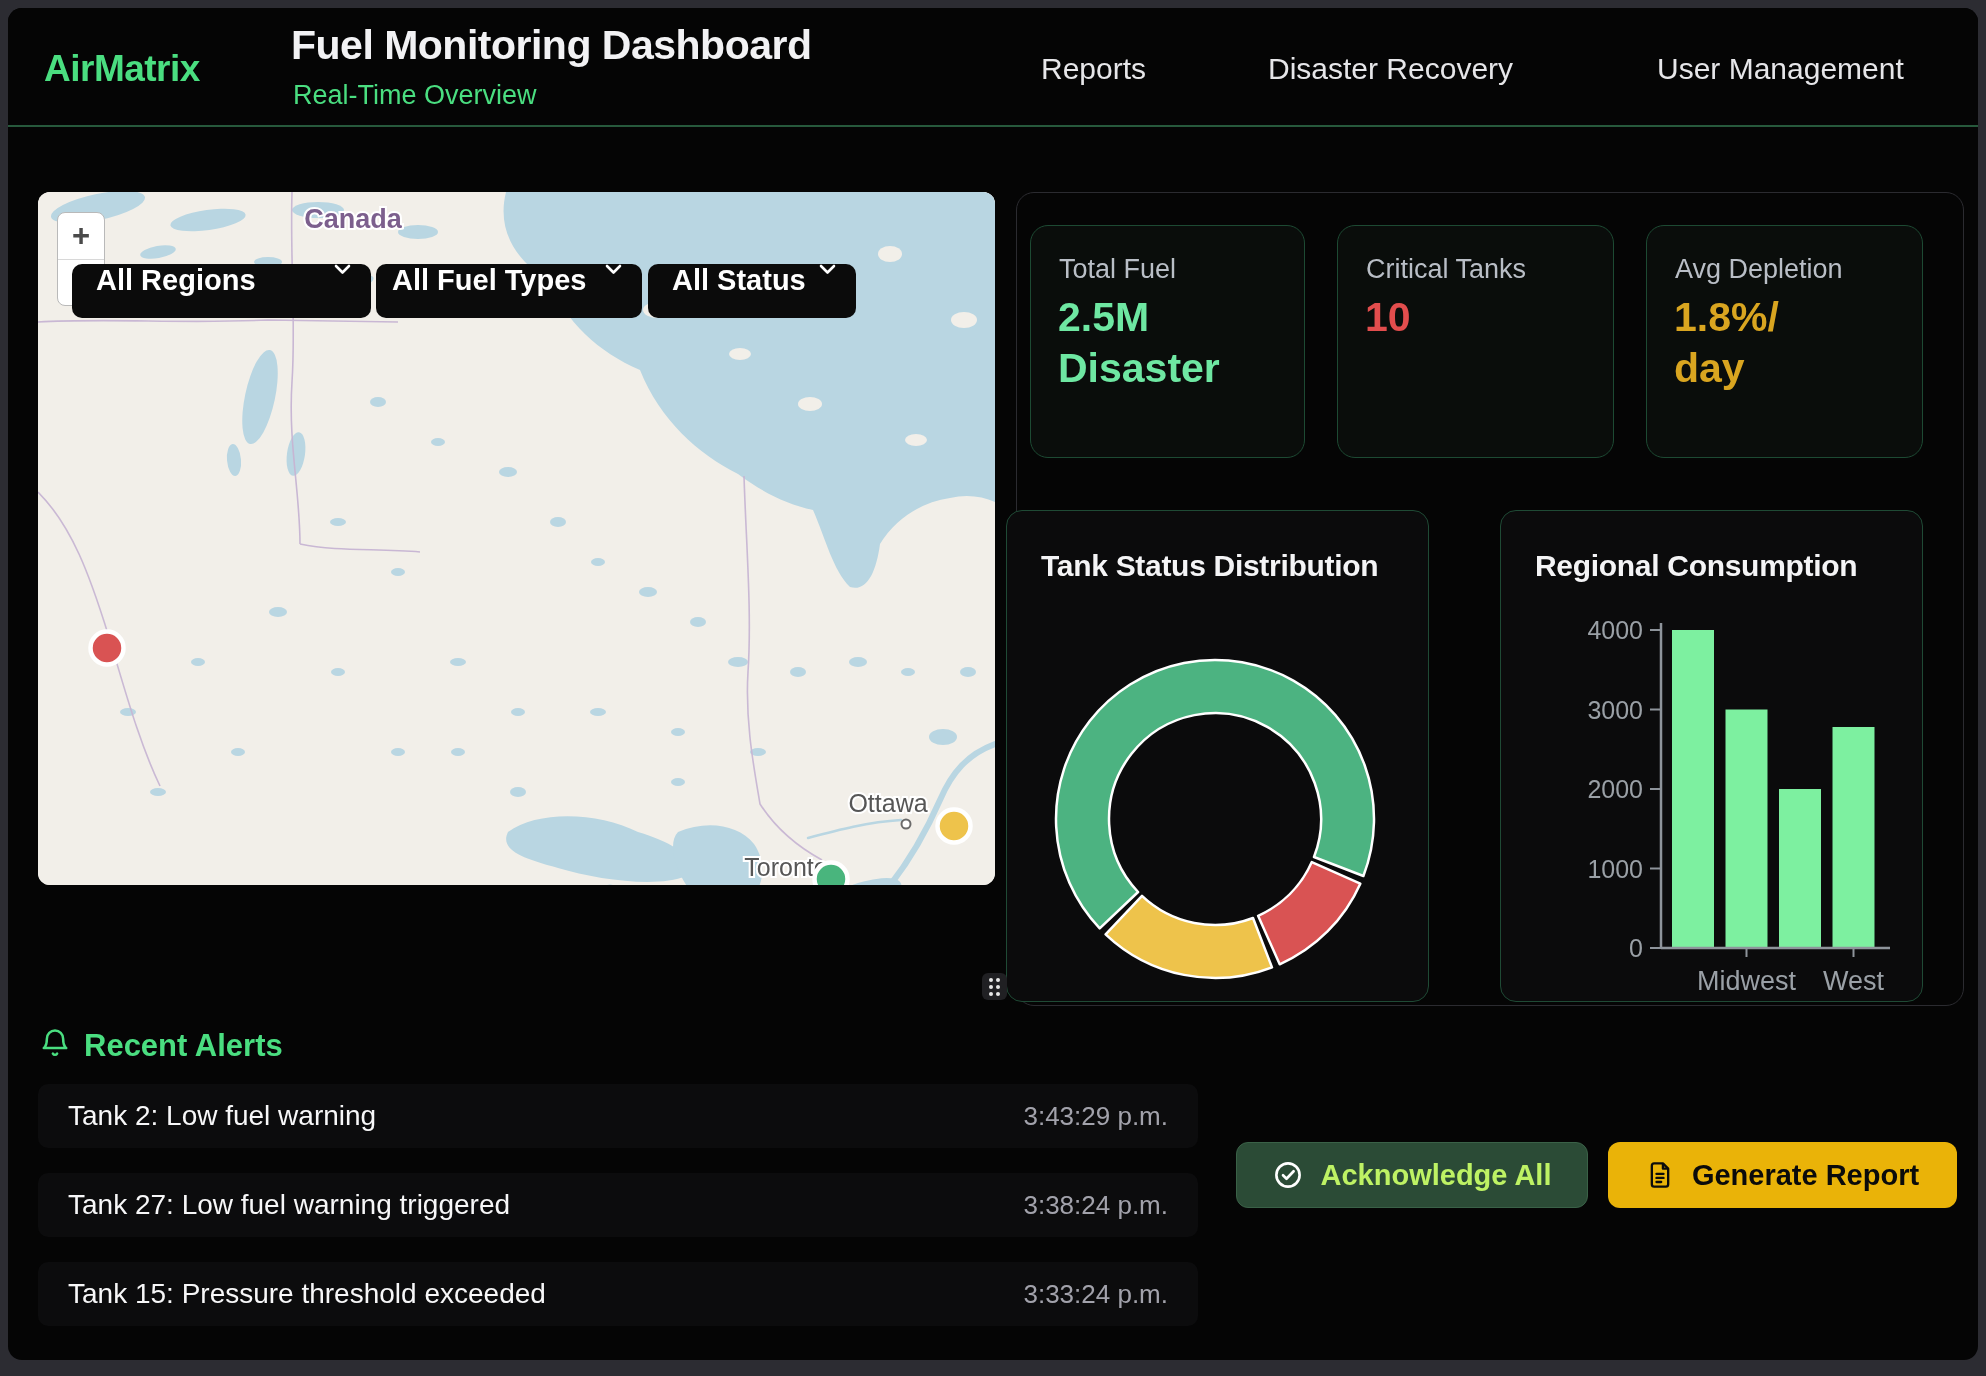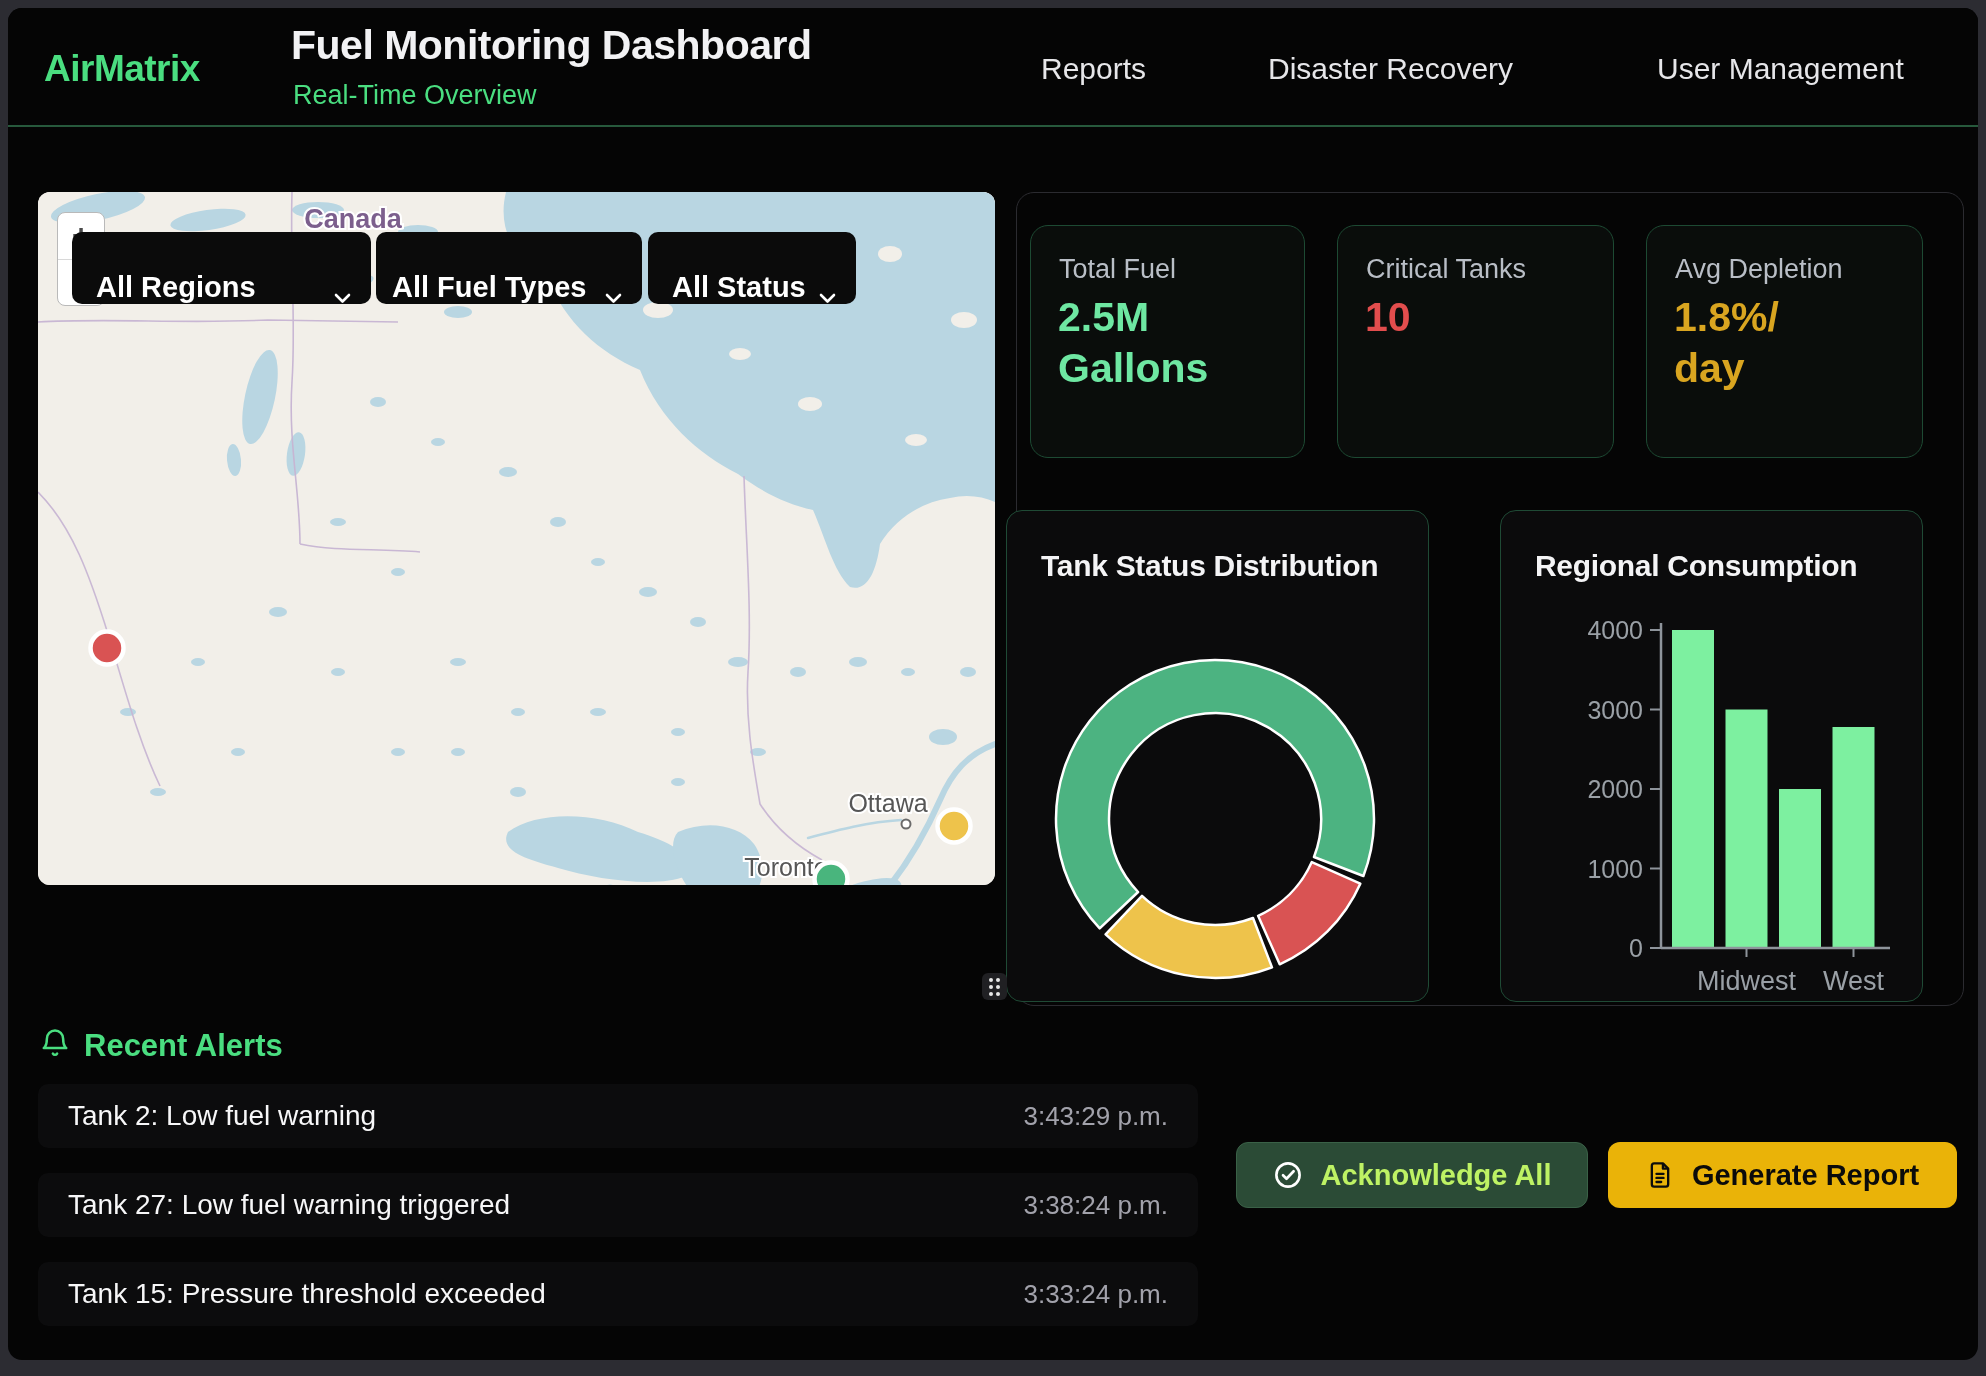--- a/index.html
+++ b/index.html
@@ -18,21 +18,21 @@
   .page-subtitle{position:absolute;left:285px;top:72px;font-size:27px;font-weight:500;color:#4ade80;}
   .nav-item{position:absolute;top:44px;font-size:30px;color:#e6e6e9;cursor:pointer;}
   
   .map{position:absolute;left:38px;top:192px;width:957px;height:693px;border-radius:12px;overflow:hidden;background:#f2efe9;}
   .map svg{display:block;}
   .maplabel{paint-order:stroke;stroke:#ffffff;stroke-width:4px;fill:#565656;font-weight:500;}
   .countrylabel{paint-order:stroke;stroke:#ffffff;stroke-width:4px;fill:#7c5f8d;font-weight:600;}
   .zoom-ctl{position:absolute;left:57px;top:212px;width:46px;height:92px;background:#ffffff;border:1px solid #b9b9b9;border-radius:8px;z-index:2;display:flex;flex-direction:column;}
   .zoom-btn{flex:1;display:flex;align-items:center;justify-content:center;font-size:31px;font-weight:700;color:#4a4a4a;cursor:pointer;}
   .zoom-btn:first-child{border-bottom:1px solid #d8d8d8;}
-  .filter{position:absolute;top:232px;height:72px;background:#0b0b0b;border-radius:10px;z-index:3;display:flex;align-items:flex-end;justify-content:space-between;padding:0 20px 0 24px;box-sizing:border-box;cursor:pointer;}
+  .filter{position:absolute;top:264px;height:54px;background:#0b0b0b;border-radius:10px;z-index:3;display:flex;align-items:flex-start;justify-content:space-between;padding:0 20px 0 24px;box-sizing:border-box;cursor:pointer;}
   .filter .fval{color:#ffffff;font-size:29px;font-weight:600;white-space:nowrap;}
   .drag-handle{position:absolute;left:982px;top:973px;width:25px;height:27px;background:#202023;border-radius:6px;z-index:4;display:grid;grid-template-columns:4px 4px;grid-template-rows:4px 4px 4px;gap:3px;justify-content:center;align-content:center;cursor:grab;}
   .drag-handle i{background:#e8e8e8;border-radius:50%;}
   
   .right-panel{position:absolute;left:1016px;top:192px;width:946px;height:812px;border:1px solid #2b2b30;border-radius:18px;}
   .stat-card{position:absolute;top:225px;height:233px;background:#0a0d0b;border:1.5px solid #1d4a33;border-radius:18px;box-sizing:border-box;}
   .stat-label{position:absolute;left:28px;top:28px;font-size:27px;color:#b9bec6;}
   .stat-value{position:absolute;left:27px;top:66px;font-size:41px;font-weight:700;line-height:1.24;}
   .stat-value span{display:block;}
   .chart-card{position:absolute;top:510px;width:423px;height:492px;background:#0b0b0c;border:1.5px solid #1f4a35;border-radius:16px;box-sizing:border-box;}
@@ -189,21 +189,21 @@
     <i></i>
     <i></i>
 </div>
 
 <div class="right-panel"></div>
 
 <div class="stat-card" style="left:1030px;width:275px;">
   <div class="stat-label">Total Fuel</div>
   <div class="stat-value" style="color: rgb(110, 231, 162);">
     <span>2.5M</span>
-      <span>Gallons</span>
+      <span>Disaster</span>
   </div>
 </div>
 <div class="stat-card" style="left:1337px;width:277px;">
   <div class="stat-label">Critical Tanks</div>
   <div class="stat-value" style="color: rgb(226, 77, 77);">
     <span>10</span>
       <span></span>
   </div>
 </div>
 <div class="stat-card" style="left:1646px;width:277px;">

